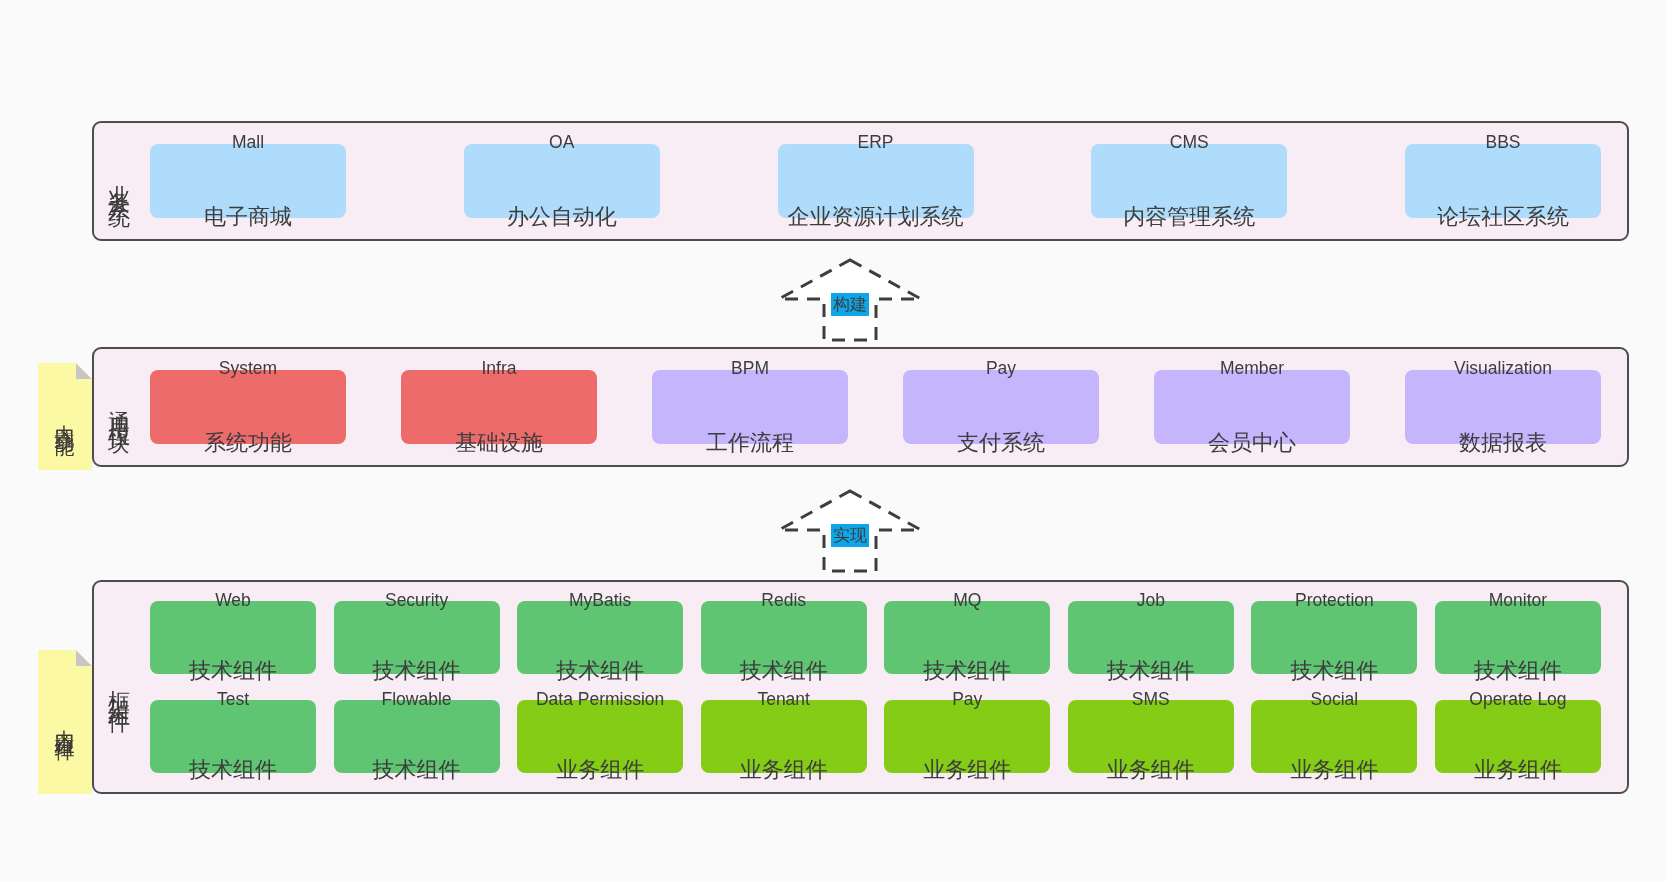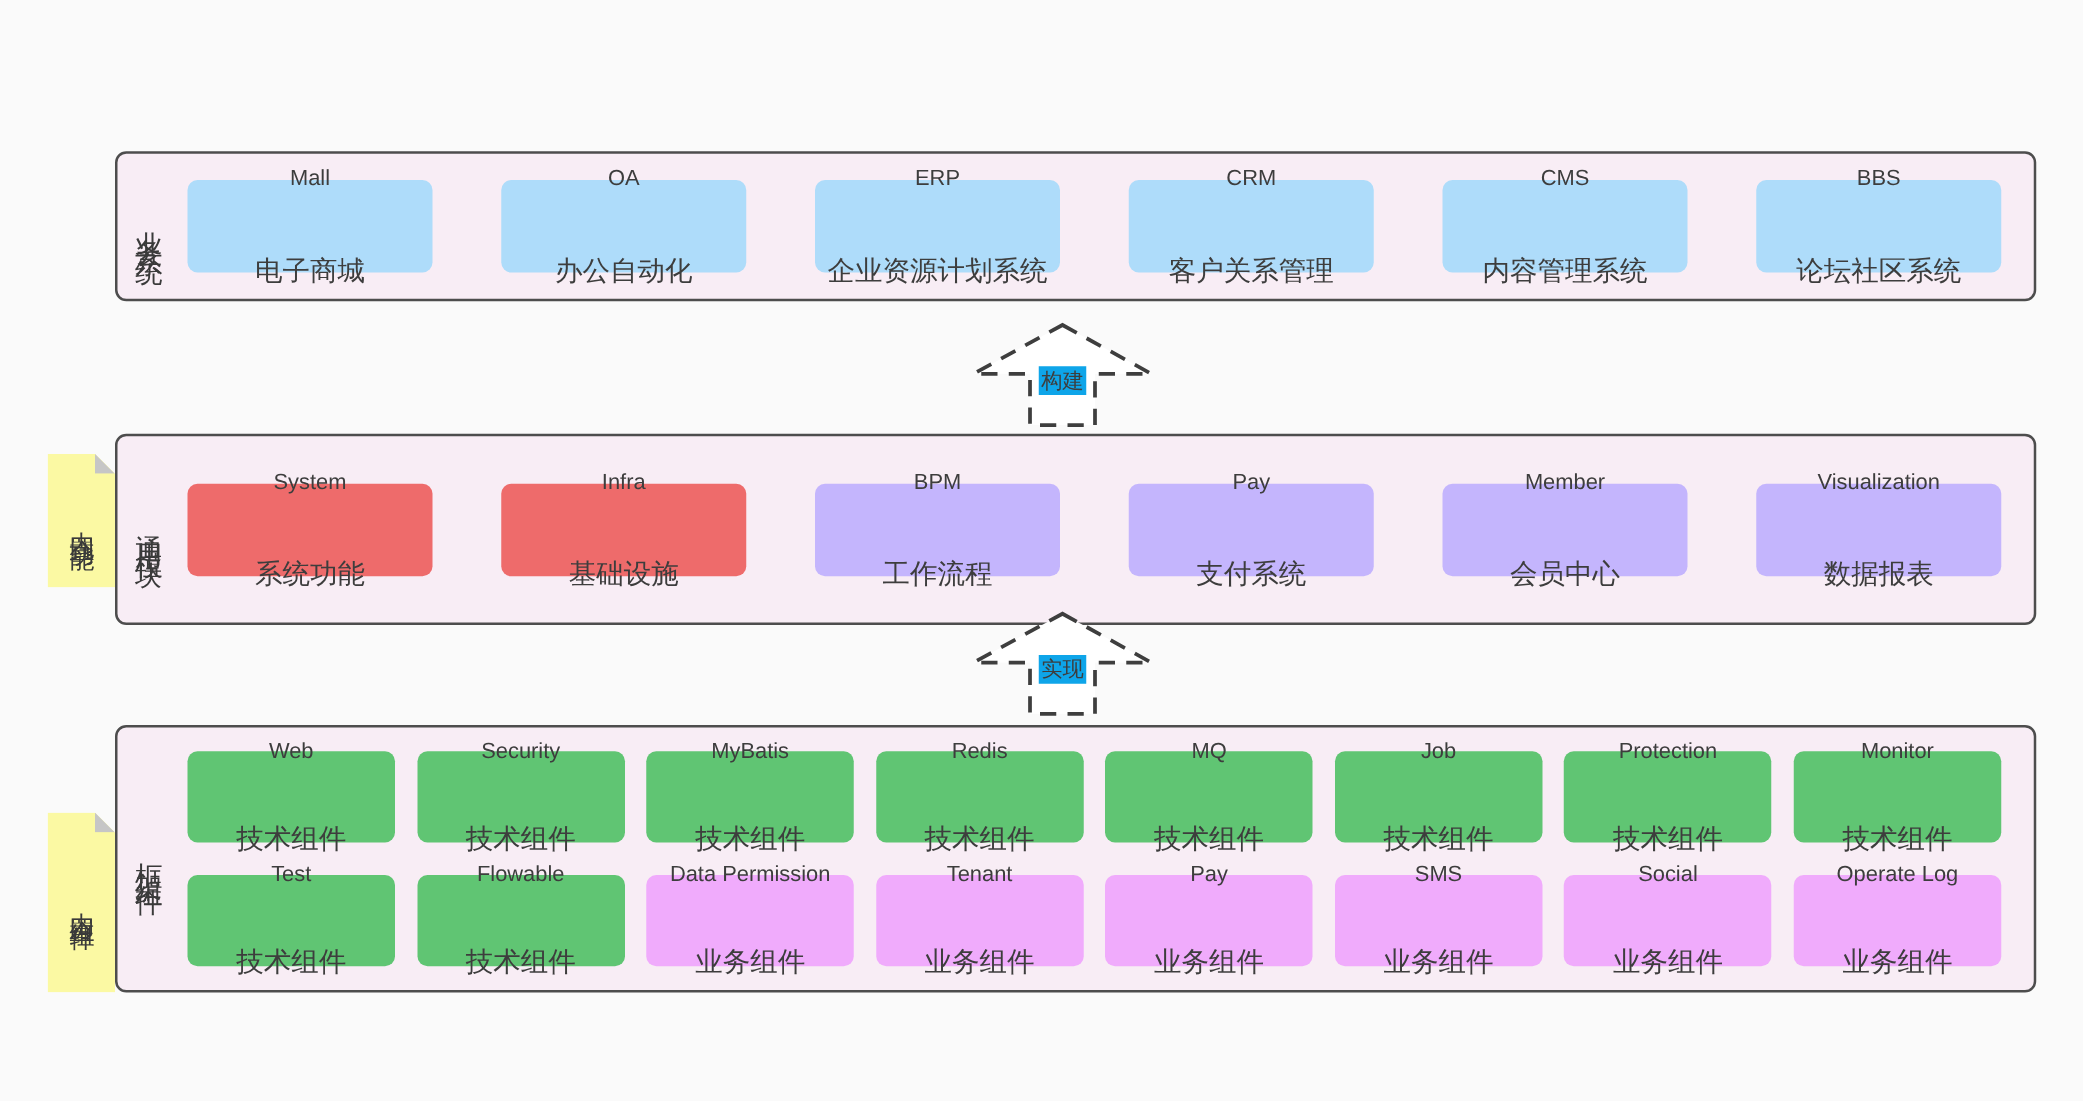--- a/index.html
+++ b/index.html
@@ -7,21 +7,21 @@
   .canvas{
     position:relative;width:1666px;height:881px;background:#fafafa;
     font-family:"Liberation Sans",sans-serif;color:#3f3f3f;overflow:hidden;
   }
   
   .panel{
     position:absolute;left:92px;width:1537px;box-sizing:border-box;
     background:#f8edf5;border:2px solid #4d4d4d;border-radius:9px;
   }
   .panel-business{top:121px;height:120px;}
-  .panel-modules{top:347px;height:153px;}
+  .panel-modules{top:347px;height:120px;}
   .panel-components{top:580px;height:214px;}
   .vlabel{
     position:absolute;left:14px;top:50%;transform:translateY(-50%);
     writing-mode:vertical-rl;text-orientation:upright;
     font-size:22px;letter-spacing:7px;color:#3a3a3a;line-height:1;
     white-space:nowrap;
   }
   .cards{
     position:absolute;left:56px;right:26px;top:0;bottom:0;
     display:flex;align-items:center;justify-content:space-between;
@@ -35,21 +35,21 @@
     box-sizing:border-box;border-radius:8px;
     display:flex;flex-direction:column;align-items:center;justify-content:center;
     text-align:center;line-height:1.5;font-size:17px;color:#3d3d3d;gap:44px;
   }
   .card-w6{width:196px;height:74px;}
   .card-w8{width:166px;height:73px;line-height:1.35;}
   .c-blue{background:#aedcfa;}
   .c-red{background:#ee6b6b;}
   .c-pink{background:#c4b5fd;}
   .c-gdark{background:#60c573;}
-  .c-glight{background:#f0abfc;}
+  .c-glight{background:#84cc16;}
   .card-name{font-size:17.5px;}
   .card-desc{font-size:22px;}
   
   .note{
     position:absolute;left:38px;width:54px;background:#fbf9a3;
     clip-path:polygon(0 0,calc(100% - 16px) 0,100% 16px,100% 100%,0 100%);
     display:flex;align-items:center;justify-content:center;
   }
   .note-1{top:363px;height:107px;}
   .note-2{top:650px;height:144px;}
@@ -85,24 +85,20 @@
       </div>
       <div class="card card-w6 c-blue">
         <div class="card-name">OA</div>
         <div class="card-desc">办公自动化</div>
       </div>
       <div class="card card-w6 c-blue">
         <div class="card-name">ERP</div>
         <div class="card-desc">企业资源计划系统</div>
       </div>
       <div class="card card-w6 c-blue">
-        <div class="card-name">CRM</div>
-        <div class="card-desc">客户关系管理</div>
-      </div>
-      <div class="card card-w6 c-blue">
         <div class="card-name">CMS</div>
         <div class="card-desc">内容管理系统</div>
       </div>
       <div class="card card-w6 c-blue">
         <div class="card-name">BBS</div>
         <div class="card-desc">论坛社区系统</div>
       </div>
     </div>
   </div>
 

